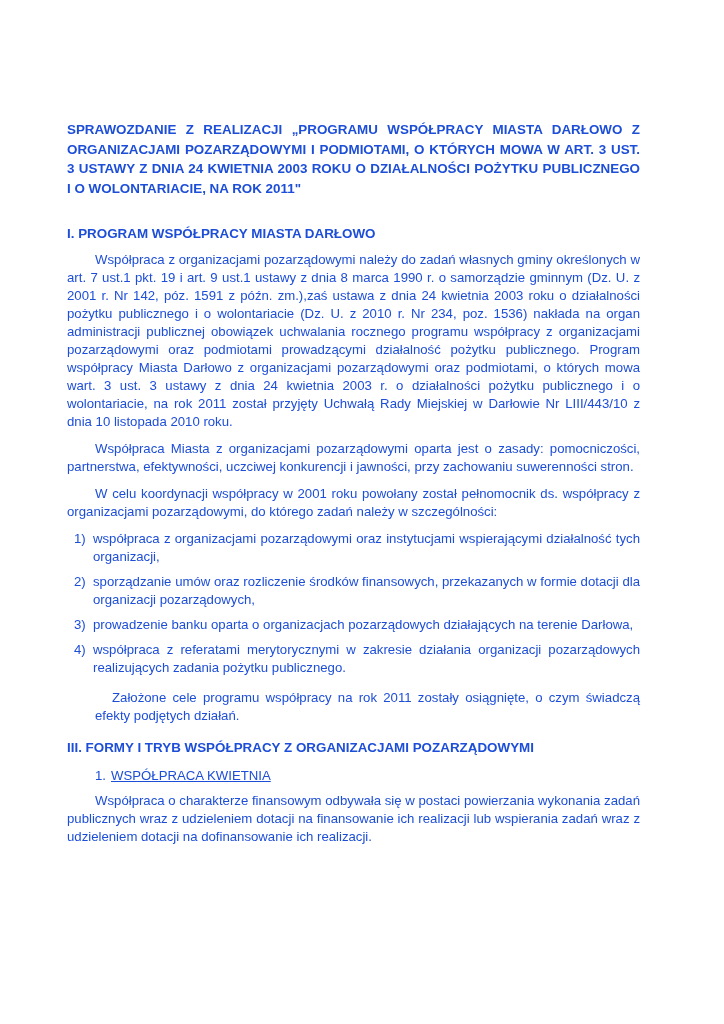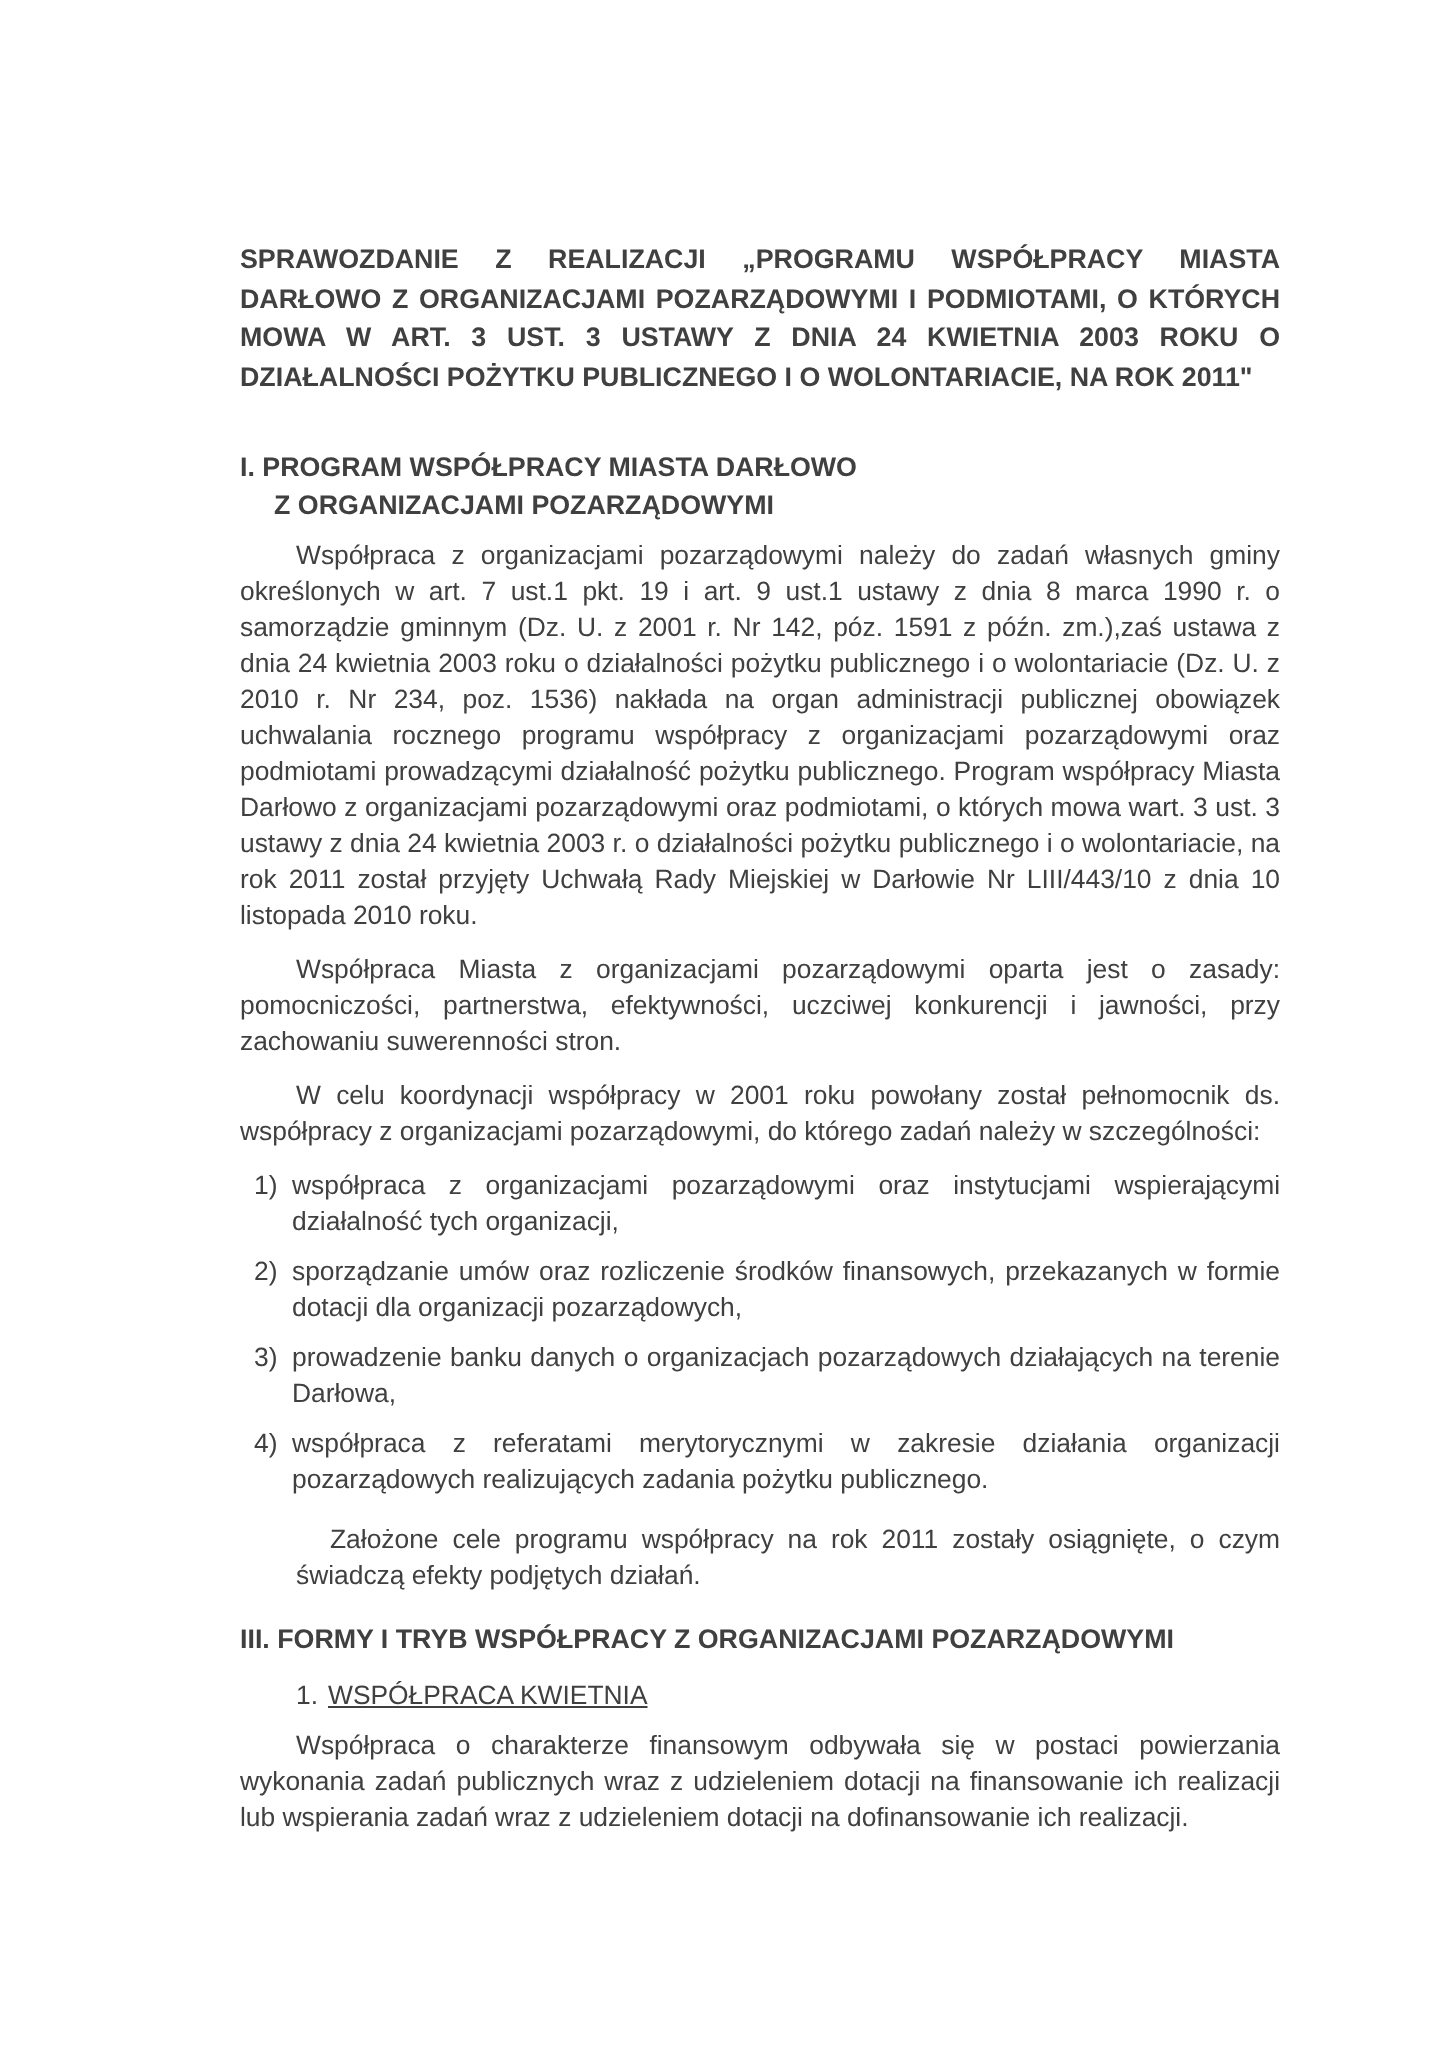--- a/index.html
+++ b/index.html
@@ -7,24 +7,24 @@
     padding: 0;
     background: #ffffff;
   }
   .page {
     position: relative;
     width: 724px;
     height: 996px;
     box-sizing: border-box;
     background: #ffffff;
     font-family: "Liberation Sans", "DejaVu Sans", sans-serif;
-    color: #404040;
+    color: #1d4ed8;
     font-size: 13.2px;
     line-height: 18px;
-    padding: 120px 84px 0 120px;
+    padding: 120px 84px 0 67px;
     overflow: hidden;
   }
   .doc-title {
     font-weight: bold;
     font-size: 13.4px;
     line-height: 19.5px;
     text-align: justify;
     margin: 0 0 27px 0;
   }
   .h1 {
@@ -77,21 +77,20 @@
 </style>
 </head>
 <body>
 
 <div class="page">
 
   <p class="doc-title">SPRAWOZDANIE Z REALIZACJI „PROGRAMU WSPÓŁPRACY MIASTA DARŁOWO Z ORGANIZACJAMI POZARZĄDOWYMI I PODMIOTAMI, O KTÓRYCH MOWA W ART. 3 UST. 3 USTAWY Z DNIA 24 KWIETNIA 2003 ROKU O DZIAŁALNOŚCI POŻYTKU PUBLICZNEGO I O WOLONTARIACIE, NA ROK 2011"</p>
 
   <div class="h1">
     <div>I. PROGRAM WSPÓŁPRACY MIASTA DARŁOWO</div>
-    <div class="h1-line2">Z ORGANIZACJAMI POZARZĄDOWYMI</div>
   </div>
 
   <p class="body-para">Współpraca z organizacjami pozarządowymi należy do zadań własnych gminy określonych w art. 7 ust.1 pkt. 19 i art. 9 ust.1 ustawy z dnia 8 marca 1990 r. o samorządzie gminnym (Dz. U. z 2001 r. Nr 142, póz. 1591 z późn. zm.),zaś ustawa z dnia 24 kwietnia 2003 roku o działalności pożytku publicznego i o wolontariacie (Dz. U. z 2010 r. Nr 234, poz. 1536) nakłada na organ administracji publicznej obowiązek uchwalania rocznego programu współpracy z organizacjami pozarządowymi oraz podmiotami prowadzącymi działalność pożytku publicznego. Program współpracy Miasta Darłowo z organizacjami pozarządowymi oraz podmiotami, o których mowa wart. 3 ust. 3 ustawy z dnia 24 kwietnia 2003 r. o działalności pożytku publicznego i o wolontariacie, na rok 2011 został przyjęty Uchwałą Rady Miejskiej w Darłowie Nr LIII/443/10 z dnia 10 listopada 2010 roku.</p>
 
 
   <p class="body-para">Współpraca Miasta z organizacjami pozarządowymi oparta jest o zasady: pomocniczości, partnerstwa, efektywności, uczciwej konkurencji i jawności, przy zachowaniu suwerenności stron.</p>
 
   <p class="body-para">W celu koordynacji współpracy w 2001 roku powołany został pełnomocnik ds. współpracy z organizacjami pozarządowymi, do którego zadań należy w szczególności:</p>
 
   <div class="list">
@@ -101,21 +100,21 @@
       <span class="li-text">współpraca z organizacjami pozarządowymi oraz instytucjami wspierającymi działalność tych organizacji,</span>
     </div>
 
     <div class="list-item">
       <span class="marker">2)</span>
       <span class="li-text">sporządzanie umów oraz rozliczenie środków finansowych, przekazanych w formie dotacji dla organizacji pozarządowych,</span>
     </div>
 
     <div class="list-item">
       <span class="marker">3)</span>
-      <span class="li-text">prowadzenie banku danych o organizacjach pozarządowych działających na terenie Darłowa,</span>
+      <span class="li-text">prowadzenie banku oparta o organizacjach pozarządowych działających na terenie Darłowa,</span>
     </div>
 
     <div class="list-item">
       <span class="marker">4)</span>
       <span class="li-text">współpraca z referatami merytorycznymi w zakresie działania organizacji pozarządowych realizujących zadania pożytku publicznego.</span>
     </div>
 
   </div>
 
   <p class="closing-para">Założone cele programu współpracy na rok 2011 zostały osiągnięte, o czym świadczą efekty podjętych działań.</p>

